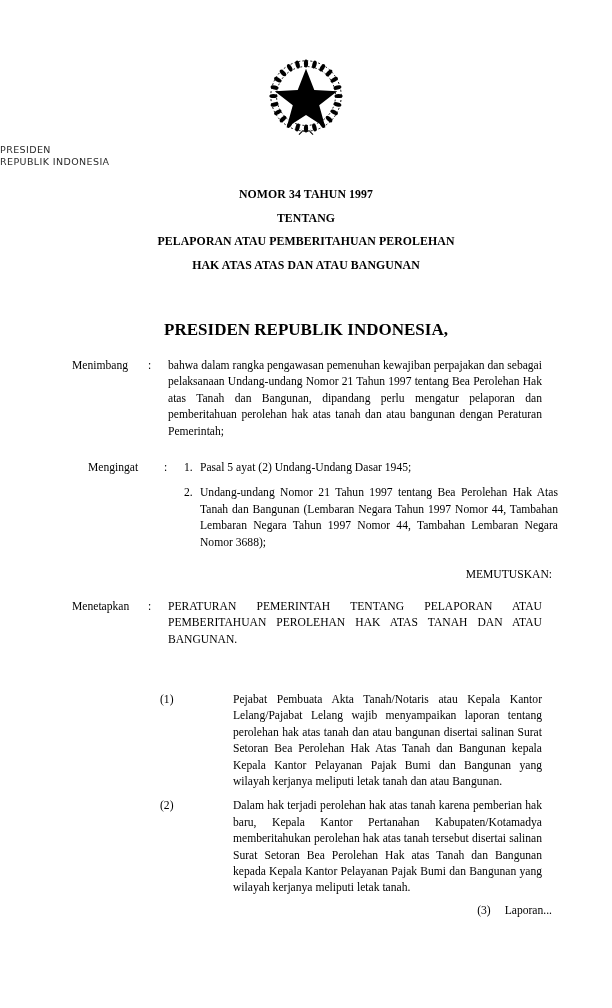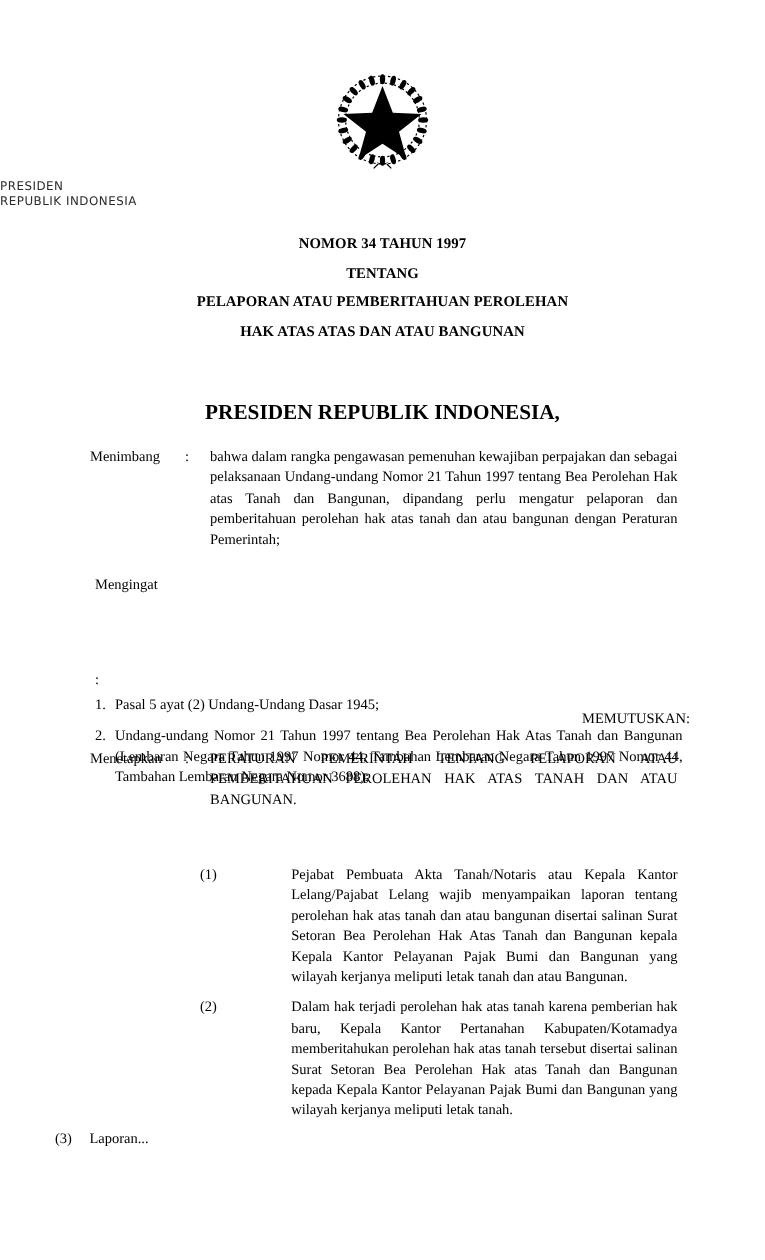--- a/index.html
+++ b/index.html
@@ -92,21 +92,21 @@
   .clause-body {
     flex: 1 1 auto;
     font-size: 11.6px;
     line-height: 16.4px;
     text-align: justify;
     text-justify: inter-word;
   }
   .clause-body.upper { }
 
   #menimbang-row { left: 72px; top: 358px; width: 470px; }
-  #mengingat-row { left: 76px; top: 460px; width: 470px; flex-direction: column; }
+  #mengingat-row { left: 88px; top: 460px; width: 470px; }
   #menetapkan-row { left: 72px; top: 599px; width: 470px; }
 
   
   .num-list {
     margin: 0;
     padding: 0;
     list-style: none;
   }
   .num-item {
     display: flex;
@@ -165,22 +165,22 @@
     text-justify: inter-word;
     margin-left: 48px;
   }
 
   
   .footer-catch {
     position: absolute;
     left: 0;
     top: 904px;
     width: 552px;
-    font-size: 11.6px;
-    padding-left: 44px;
+    text-align: right;
+    font-size: 11.6px;
   }
   .footer-catch .fc-num { margin-right: 14px; }
 </style>
 </head>
 <body>
 
 <div class="page">
 
   <div class="emblem-block">
     <svg class="emblem-svg" viewBox="0 0 100 100" aria-hidden="true">

